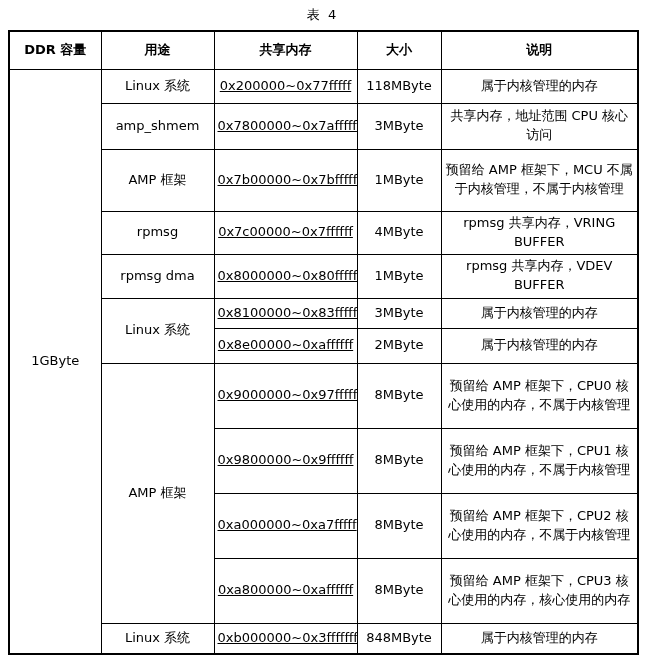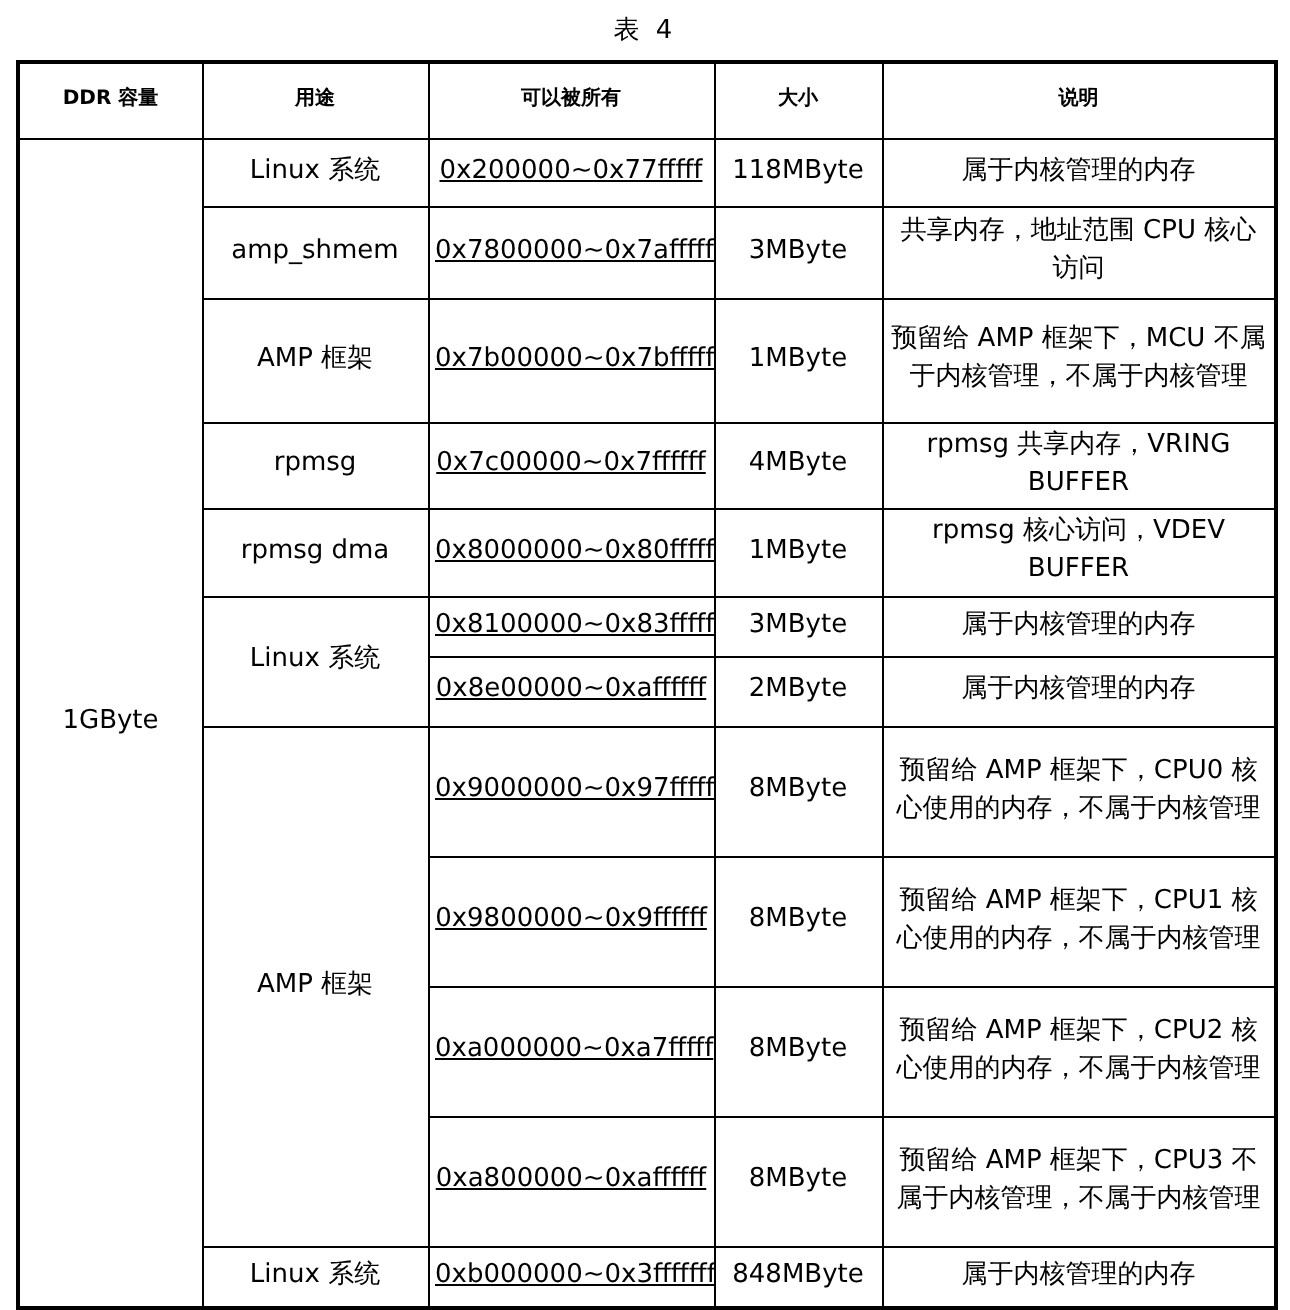--- a/index.html
+++ b/index.html
@@ -37,21 +37,21 @@
     text-align: center;
     vertical-align: middle;
     font-size: 13px;
     padding: 1px 3px;
     box-sizing: border-box;
     overflow: hidden;
     line-height: 1.45;
   }
   table.mem-table th {
     font-weight: bold;
-    font-size: 10px;
+    font-size: 13px;
   }
   col.c-ddr  { width: 92px; }
   col.c-use  { width: 113px; }
   col.c-addr { width: 143px; }
   col.c-size { width: 84px; }
   col.c-desc { width: 197px; }
   tr.h-hdr { height: 38px; }
   tr.h-r1  { height: 34px; }
   tr.h-r2  { height: 46px; }
   tr.h-r3  { height: 62px; }
@@ -83,21 +83,21 @@
       <col class="c-ddr">
         <col class="c-use">
         <col class="c-addr">
         <col class="c-size">
         <col class="c-desc">
     </colgroup>
     <tbody>
       <tr class="h-hdr">
         <th>DDR 容量</th>
         <th>用途</th>
-        <th>可以被所有</th>
+        <th>共享内存</th>
         <th>大小</th>
         <th>说明</th>
       </tr>
 
       <tr class="h-r1">
         <td rowspan="12">1GByte</td>
         <td>Linux 系统</td>
         <td class="addr">0x200000~0x77fffff</td>
         <td>118MByte</td>
         <td class="desc">属于内核管理的内存</td>
@@ -121,21 +121,21 @@
         <td>rpmsg</td>
         <td class="addr">0x7c00000~0x7ffffff</td>
         <td>4MByte</td>
         <td class="desc">rpmsg 共享内存，VRING BUFFER</td>
       </tr>
 
       <tr class="h-r5">
         <td>rpmsg dma</td>
         <td class="addr">0x8000000~0x80fffff</td>
         <td>1MByte</td>
-        <td class="desc">rpmsg 核心访问，VDEV BUFFER</td>
+        <td class="desc">rpmsg 共享内存，VDEV BUFFER</td>
       </tr>
 
       <tr class="h-r6">
         <td rowspan="2">Linux 系统</td>
         <td class="addr">0x8100000~0x83fffff</td>
         <td>3MByte</td>
         <td class="desc">属于内核管理的内存</td>
       </tr>
 
       <tr class="h-r7">
@@ -159,21 +159,21 @@
 
       <tr class="h-r8">
         <td class="addr">0xa000000~0xa7fffff</td>
         <td>8MByte</td>
         <td class="desc">预留给 AMP 框架下，CPU2 核心使用的内存，不属于内核管理</td>
       </tr>
 
       <tr class="h-r8">
         <td class="addr">0xa800000~0xaffffff</td>
         <td>8MByte</td>
-        <td class="desc">预留给 AMP 框架下，CPU3 不属于内核管理，不属于内核管理</td>
+        <td class="desc">预留给 AMP 框架下，CPU3 核心使用的内存，核心使用的内存</td>
       </tr>
 
       <tr class="h-r12">
         <td>Linux 系统</td>
         <td class="addr">0xb000000~0x3fffffff</td>
         <td>848MByte</td>
         <td class="desc">属于内核管理的内存</td>
       </tr>
     </tbody>
   </table>

